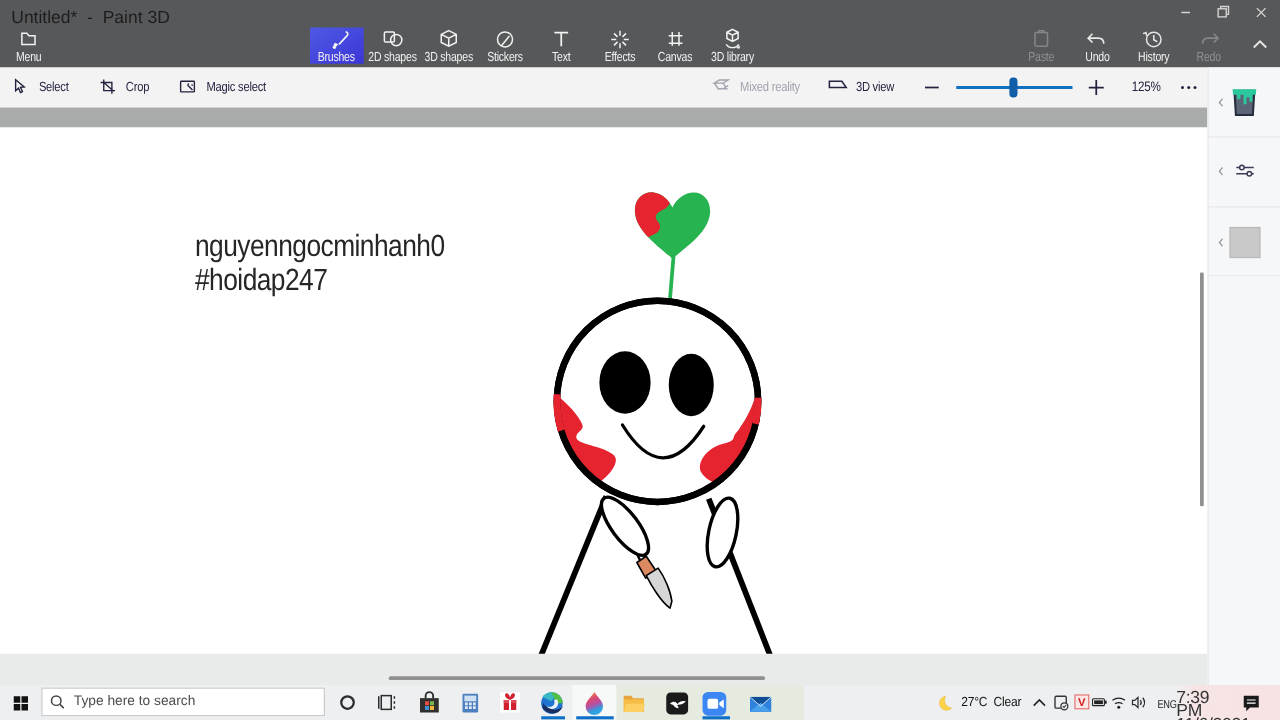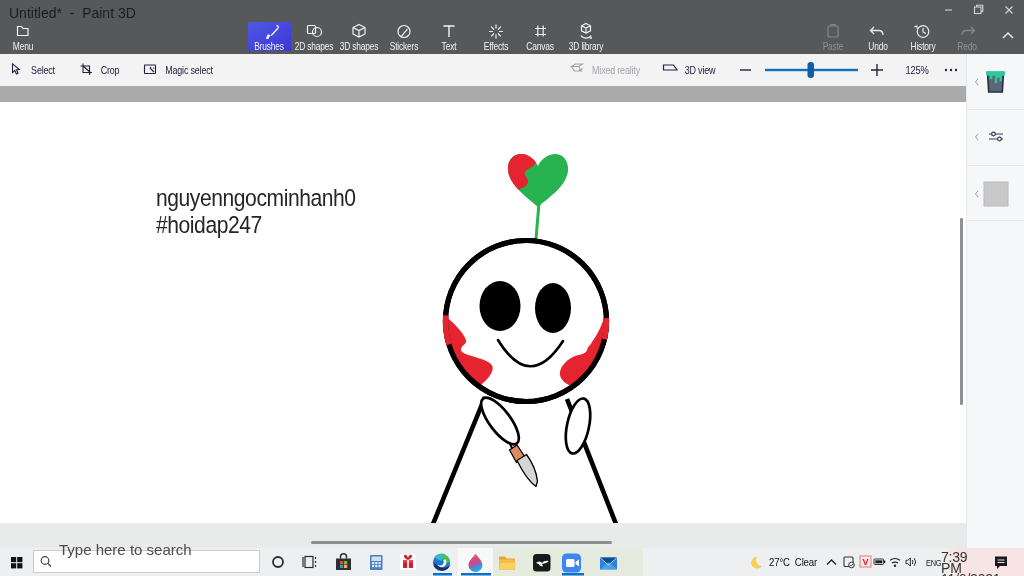--- a/index.html
+++ b/index.html
@@ -23,21 +23,21 @@
   #hthumb{left:311px;top:541px;width:301px;height:3px;background:#8f8f8f;border-radius:2px;}
   
   #sidebar{left:966px;top:54px;width:58px;height:494px;background:#f6f7f9;border-left:1px solid #e8e8ea;}
   #vthumb{left:960px;top:218px;width:2.5px;height:187px;background:#909090;border-radius:1px;}
   .sbsep{left:967px;width:57px;height:1px;background:#e9e9eb;}
   
   #taskbar{left:0;top:548px;width:1024px;height:28px;background:#edeff0;}
   #tb-green{left:493px;top:548px;width:150px;height:28px;background:#e6ebe0;}
   #tb-pink{left:941px;top:548px;width:83px;height:28px;background:linear-gradient(90deg,#eeeff0 0%,#f6e4e5 18%,#f8e3e4 100%);}
   #searchbox{left:33px;top:550px;width:227px;height:23px;background:#ffffff;border:1px solid #c9cbcc;box-sizing:border-box;}
-  #searchtext{left:59px;top:541px;font-size:15px;color:#4c4c4c;}
+  #searchtext{left:59px;top:555px;font-size:11px;color:#4c4c4c;}
   #clock{left:941px;top:552px;width:45px;text-align:left;font-size:14px;letter-spacing:-0.2px;color:#333;line-height:11px;}
 </style>
 </head>
 <body>
 <div id="scr">
 
   <div class="abs" id="dark"></div>
   <div class="abs" id="title">Untitled*&nbsp; -&nbsp; Paint 3D</div>
   <svg class="abs" style="left:938px;top:0;" width="86" height="20" viewBox="0 0 86 20">
     <path d="M7,10 h7" stroke="#d4d4d4" stroke-width="1.1" fill="none"></path>

